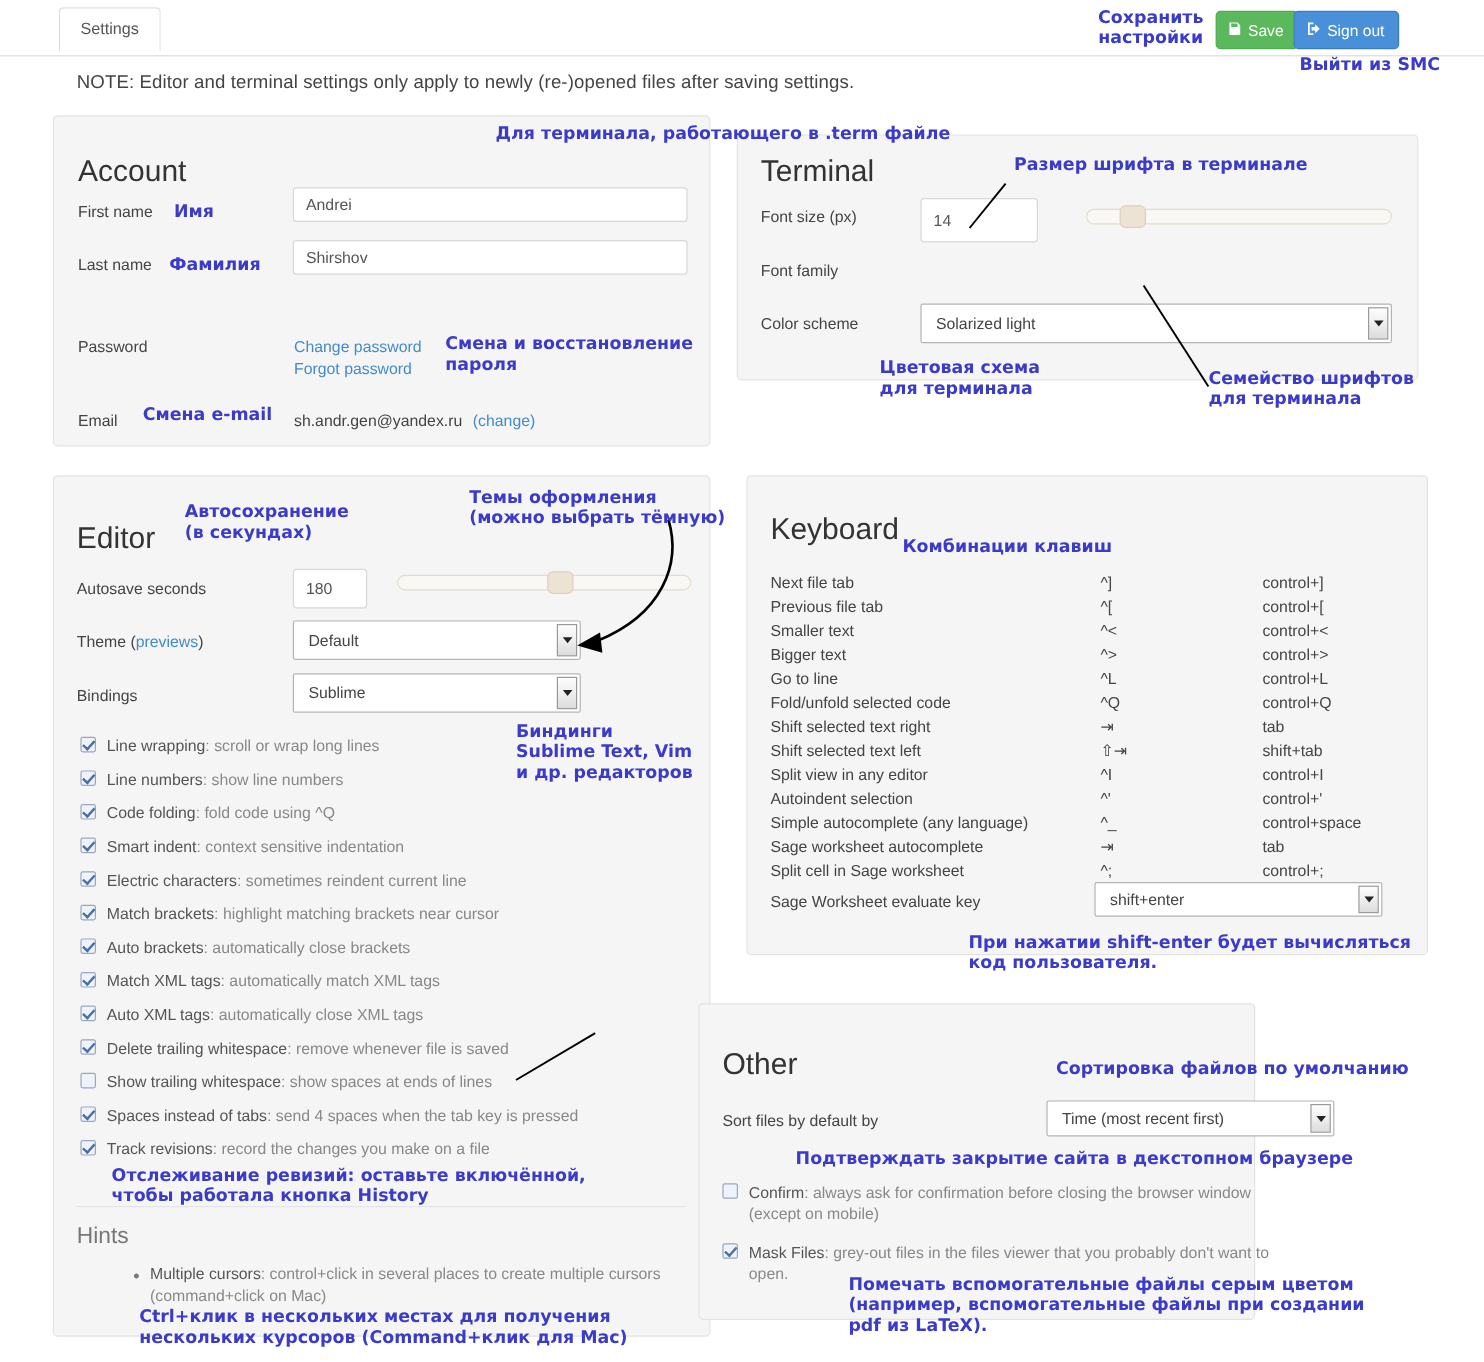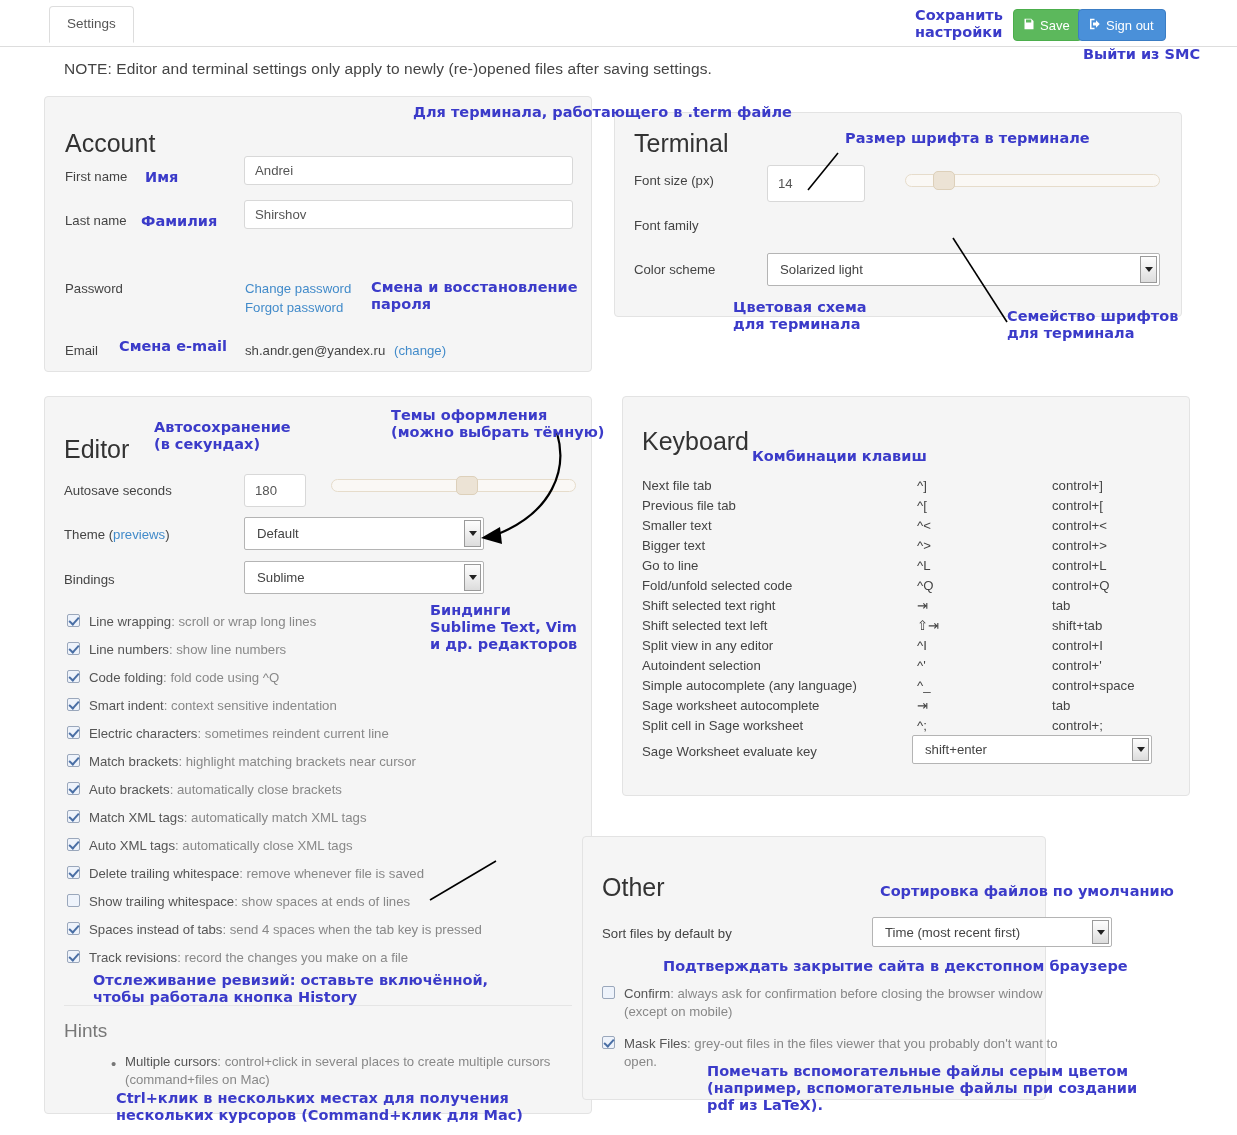--- a/index.html
+++ b/index.html
@@ -368,21 +368,21 @@
         </div>
       </div>
 
     <div class="divider" style="left:19px; top:608px; width:508px;"></div>
     <div class="panel-title" style="left:19px; top:624px; font-size:19px; color:#777;">Hints</div>
 
     <div style="position:absolute; left:66px; top:656px; width:480px;">
       <span class="hint-bullet">•</span>
       <div style="margin-left:14px; font-size:13.2px; line-height:1.4;">
         <span style="color:#555;">Multiple cursors</span><span style="color:#888;">: control+click in several places to create multiple cursors</span>
-        <div style="color:#888;">(command+files on Mac)</div>
+        <div style="color:#888;">(command+click on Mac)</div>
       </div>
     </div>
   </div>
 
   <div class="panel" id="panel-keyboard">
     <div class="panel-title" style="left:19px; top:32px;">Keyboard</div>
     <div id="keyboard-rows" style="position:absolute; left:19px; top:81px;">
         <div class="kbrow" style="top: 0px;">
           <span class="kb-action">Next file tab</span>
           <span class="kb-sym">^]</span>
@@ -485,21 +485,21 @@
     <line x1="808" y1="190" x2="838" y2="153" stroke="#000" stroke-width="1.6"></line>
 
     <line x1="953" y1="238" x2="1007" y2="322" stroke="#000" stroke-width="1.6"></line>
 
     <path d="M 557 433 C 568 470, 552 512, 498 534" stroke="#000" stroke-width="2.2" fill="none"></path>
     <polygon points="500,527 481,538 502,544" fill="#000"></polygon>
 
     <line x1="430" y1="900" x2="496" y2="861" stroke="#000" stroke-width="1.6"></line>
   </svg>
 
-  <div class="ann" style="left:915px; top:7px; text-align:left;">Сохранить
+  <div class="ann" style="left:915px; top:7px; text-align:center;">Сохранить
 настройки</div>
   <div class="ann" style="left:1083px; top:46px;">Выйти из SMC</div>
   <div class="ann" style="left:413px; top:104px;">Для терминала, работающего в .term файле</div>
   <div class="ann" style="left:145px; top:169px;">Имя</div>
   <div class="ann" style="left:141px; top:213px;">Фамилия</div>
   <div class="ann" style="left:371px; top:279px;">Смена и восстановление
 пароля</div>
   <div class="ann" style="left:119px; top:338px;">Смена e-mail</div>
   <div class="ann" style="left:845px; top:130px;">Размер шрифта в терминале</div>
   <div class="ann" style="left:733px; top:299px;">Цветовая схема
@@ -511,19 +511,21 @@
   <div class="ann" style="left:391px; top:407px;">Темы оформления
 (можно выбрать тёмную)</div>
   <div class="ann" style="left:430px; top:602px;">Биндинги
 Sublime Text, Vim
 и др. редакторов</div>
   <div class="ann" style="left:93px; top:972px;">Отслеживание ревизий: оставьте включённой,
 чтобы работала кнопка History</div>
   <div class="ann" style="left:116px; top:1090px;">Ctrl+клик в нескольких местах для получения
 нескольких курсоров (Command+клик для Mac)</div>
   <div class="ann" style="left:752px; top:433px;margin-top:15px;">Комбинации клавиш</div>
+  <div class="ann" style="left:807px; top:778px;">При нажатии shift-enter будет вычисляться
+код пользователя.</div>
   <div class="ann" style="left:880px; top:883px;">Сортировка файлов по умолчанию</div>
   <div class="ann" style="left:663px; top:958px;">Подтверждать закрытие сайта в декстопном браузере</div>
   <div class="ann" style="left:707px; top:1063px;">Помечать вспомогательные файлы серым цветом
 (например, вспомогательные файлы при создании
 pdf из LaTeX).</div>
 
 </div>
 
 </body></html>

